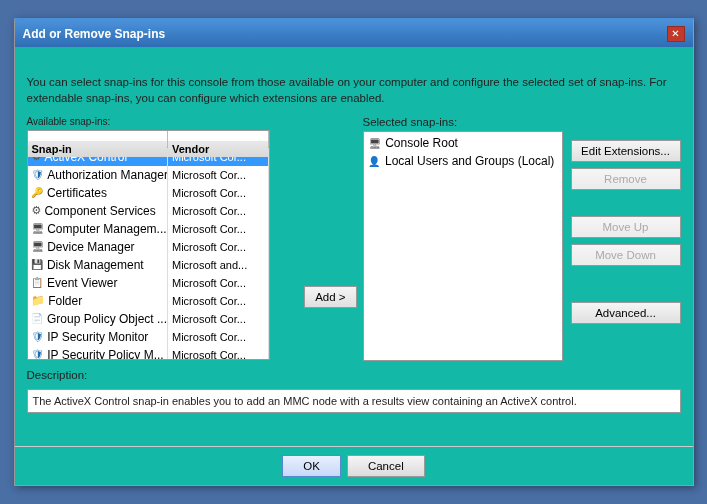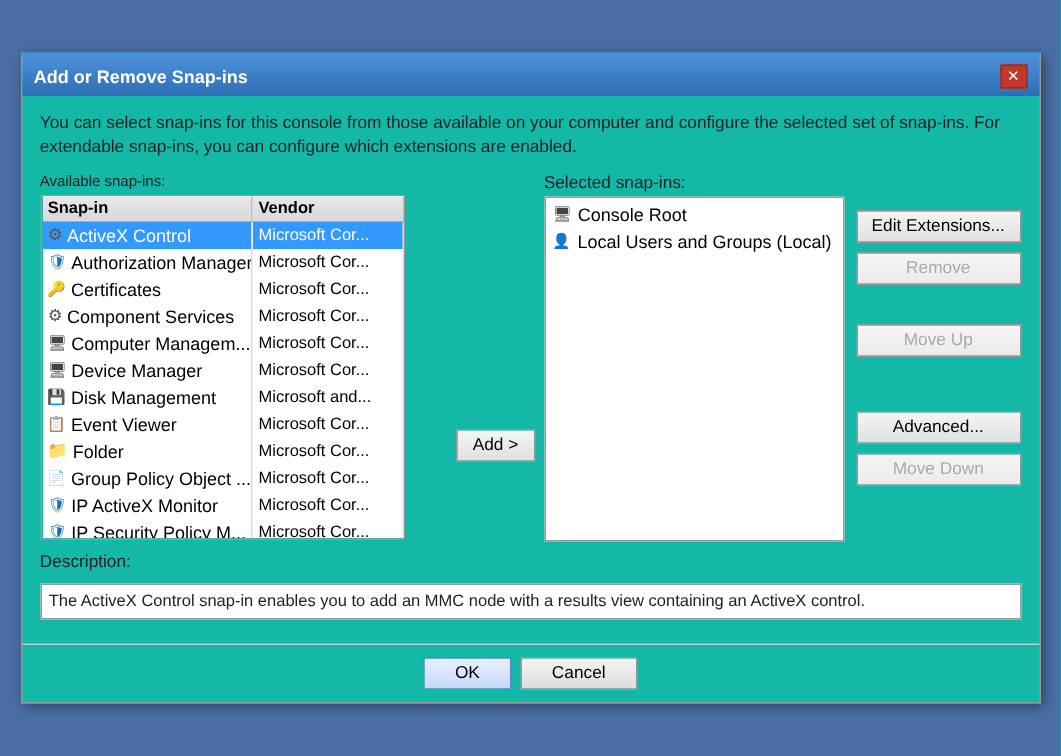--- a/index.html
+++ b/index.html
@@ -40,21 +40,21 @@
       width: 18px;
       height: 16px;
       font-size: 10px;
       cursor: pointer;
       display: flex;
       align-items: center;
       justify-content: center;
     }
 
     .dialog-body {
-      padding: 10px 12px;
+      padding: 27px 12px;
     }
 
     .description-top {
       font-size: 11.5px;
       color: #222;
       margin-bottom: 10px;
       line-height: 1.4;
     }
 
     .left-panel {
@@ -82,21 +82,21 @@
 
     .snap-in-list thead th {
       background: linear-gradient(to bottom, #e8e8e8, #d8d8d8);
       border-bottom: 1px solid #aaa;
       border-right: 1px solid #bbb;
       padding: 2px 4px;
       text-align: left;
       font-weight: 600;
       font-size: 11px;
       position: sticky;
-      top: 0;
+      top: 10px;
     }
 
     .snap-in-list tbody tr {
       height: 18px;
     }
 
     .snap-in-list tbody tr.selected {
       background: #3399ff;
       color: white;
     }
@@ -334,21 +334,21 @@
           <span style="font-size:10px;color:#1a6bb0;">📄</span>
           <span>Group Policy Object ...</span>
         </div>
       </td>
       <td>Microsoft Cor...</td>
     </tr>
                 <tr>
       <td style="display:table-cell;">
         <div class="cell-inner">
           <span style="font-size:10px;color:#1a6bb0;">🛡</span>
-          <span>IP ActiveX Monitor</span>
+          <span>IP Security Monitor</span>
         </div>
       </td>
       <td>Microsoft Cor...</td>
     </tr>
                 <tr>
       <td style="display:table-cell;">
         <div class="cell-inner">
           <span style="font-size:10px;color:#1a6bb0;">🛡</span>
           <span>IP Security Policy M...</span>
         </div>
@@ -375,22 +375,22 @@
               <div class="selected-item">
                 <span style="font-size:10px;color:#444;">👤</span>
                 <span>Local Users and Groups (Local)</span>
               </div>
             </div>
         </div>
         <div class="right-buttons">
           <button class="right-btn">Edit Extensions...</button>
           <button class="right-btn disabled" disabled="">Remove</button>
           <button class="right-btn disabled" disabled="" style="margin-top:20px;">Move Up</button>
+          <button class="right-btn disabled" disabled="">Move Down</button>
           <button class="right-btn" style="margin-top:30px;">Advanced...</button>
-          <button class="right-btn disabled" disabled="">Move Down</button>
         </div>
       </div>
     </div>
 
     <div style="margin-top:8px;">
       <div class="description-label">Description:</div>
       <div class="description-section">The ActiveX Control snap-in enables you to add an MMC node with a results view containing an ActiveX control.</div>
     </div>
   </div>
 

